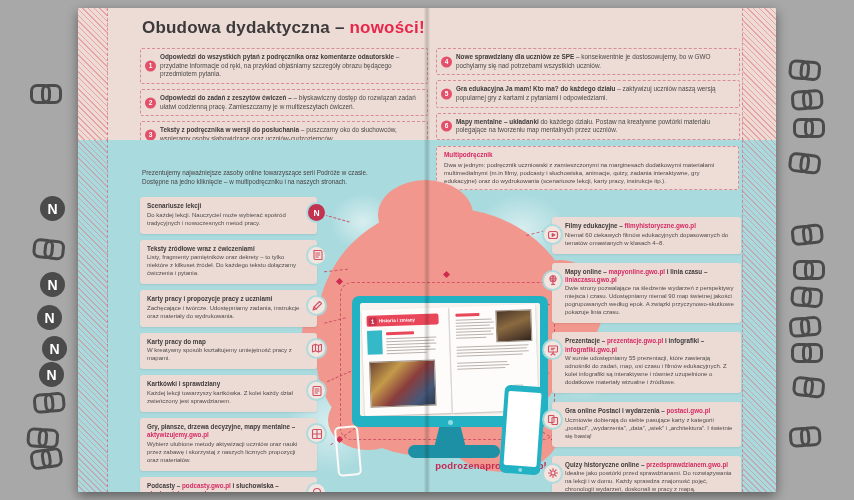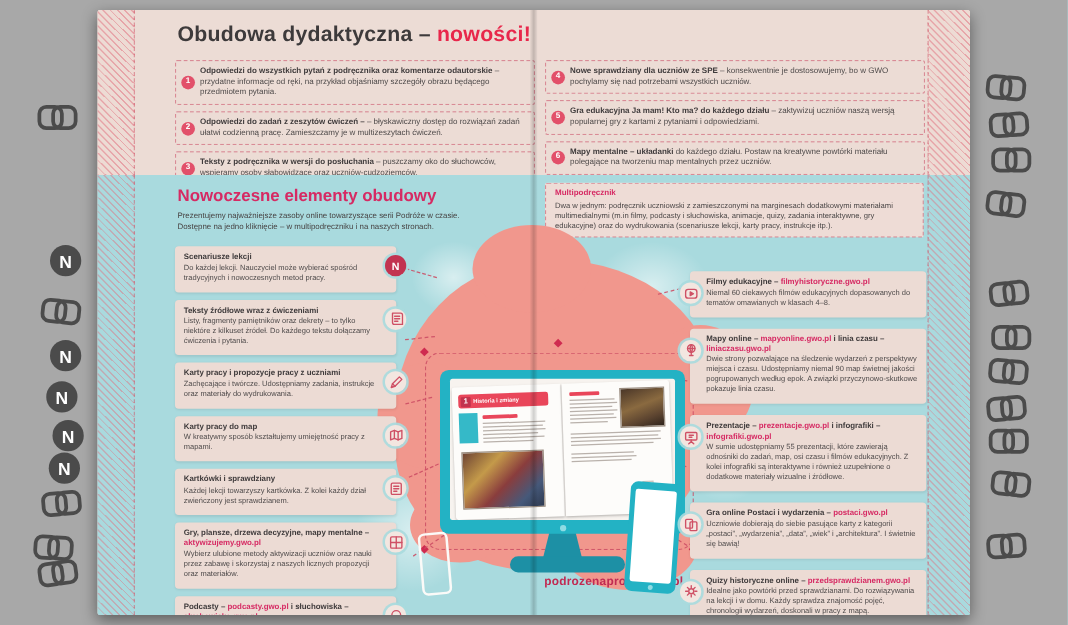--- a/index.html
+++ b/index.html
@@ -182,21 +182,20 @@
       </div>
     </div>
 
     <div id="band-teal">
 
       <div class="engrave" style="left:396px; top:52px; width:95px; height:75px;"></div>
       <div class="engrave" style="left:205px; top:235px; width:95px; height:100px;"></div>
       <div class="engrave" style="left:465px; top:185px; width:75px; height:78px;"></div>
       <div class="engrave" style="left:250px; top:52px; width:70px; height:60px;"></div>
 
-      <h2 id="sec-title">Nowoczesne elementy obudowy</h2>
       <p id="sec-intro">Prezentujemy najważniejsze zasoby online towarzyszące serii Podróże w czasie. Dostępne na jedno kliknięcie – w multipodręczniku i na naszych stronach.</p>
 
       <div id="multibook">
         <div class="mb-title">Multipodręcznik</div>
         <div>Dwa w jednym: podręcznik uczniowski z zamieszczonymi na marginesach dodatkowymi materiałami multimedialnymi (m.in filmy, podcasty i słuchowiska, animacje, quizy, zadania interaktywne, gry edukacyjne) oraz do wydrukowania (scenariusze lekcji, karty pracy, instrukcje itp.).</div>
       </div>
 
       <div class="blob" id="blob-main"></div>
       <div class="blob lobe" id="lobe-a"></div>
       <div class="blob lobe" id="lobe-b"></div>

